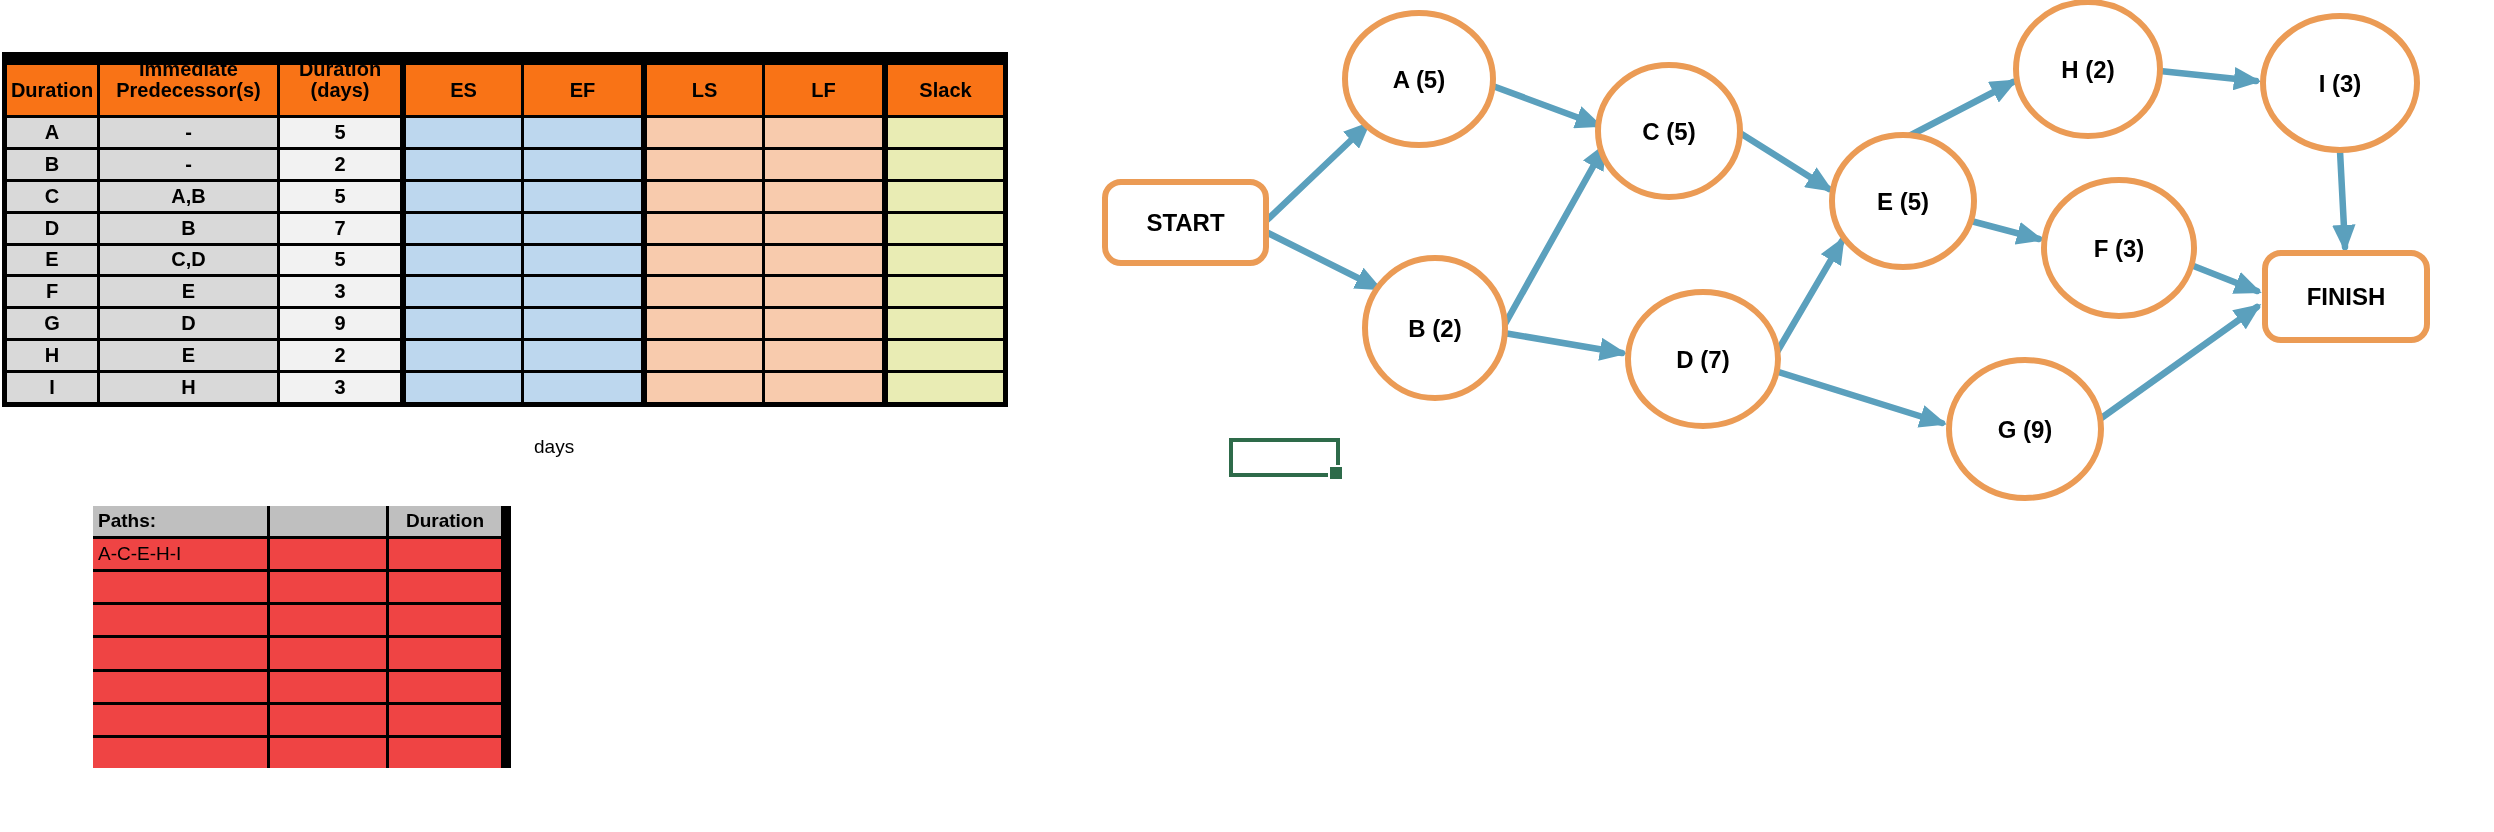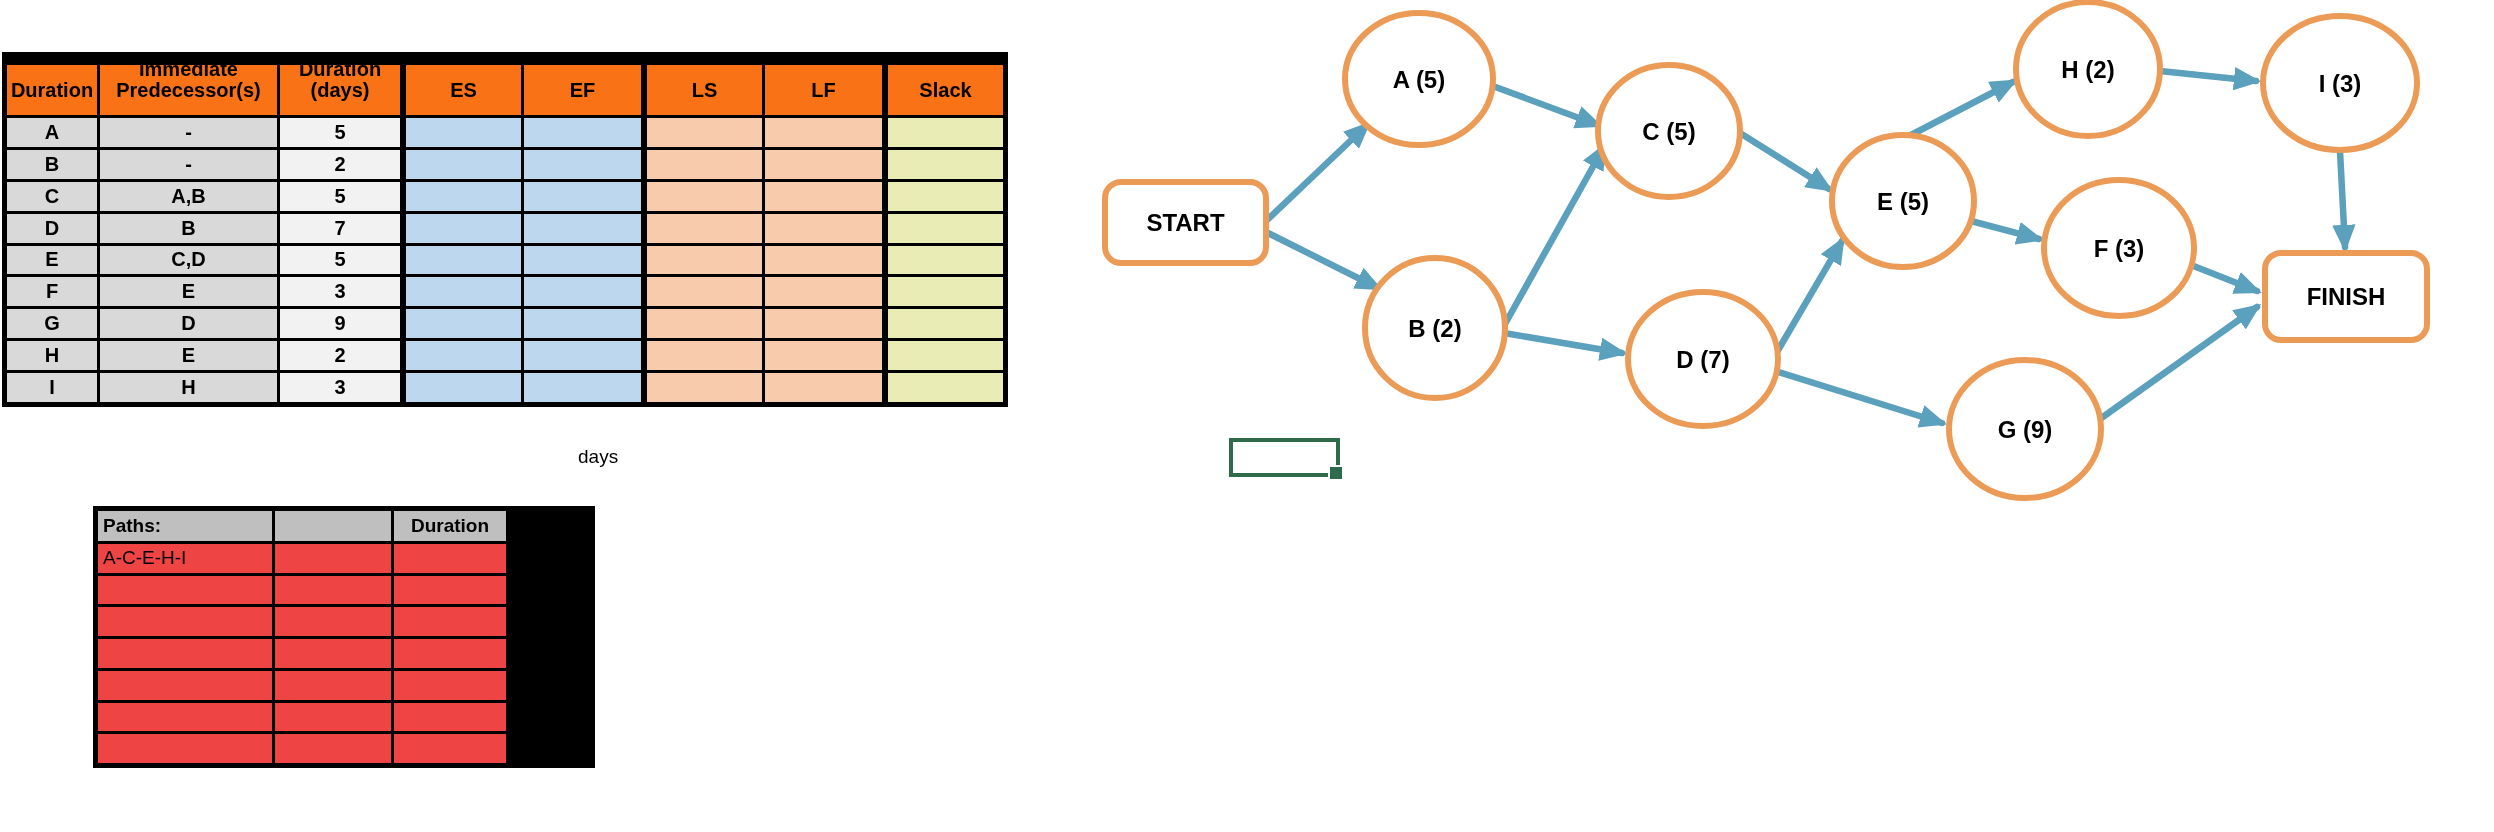--- a/index.html
+++ b/index.html
@@ -22,26 +22,26 @@
   .cell.sep{background:#000;}
 
   
   .completion{position:absolute;left:95px;top:438px;width:432px;height:38px;
               border:4px solid #000;box-sizing:border-box;display:flex;background:#fff;}
   .completion .label{flex:1;display:flex;align-items:center;padding-left:6px;
                      font-size:20px;font-weight:bold;font-style:italic;}
   .completion .value{width:118px;border-left:3px solid #000;position:relative;}
   .comment-tri{position:absolute;top:0;right:0;width:0;height:0;
                border-top:11px solid #E02B20;border-left:11px solid transparent;}
-  .days-label{position:absolute;left:534px;top:438px;height:38px;display:flex;
-              align-items:center;font-size:19px;margin-left:44px;}
-
-  
-  .paths-table{position:absolute;left:93px;top:506px;width:502px;height:262px;
-               background:#000;display:grid;box-sizing:border-box;padding:5px;gap:3px;
+  .days-label{position:absolute;left:534px;top:428px;height:38px;display:flex;
+              align-items:center;font-size:19px;}
+
+  
+  .paths-table{position:absolute;left:93px;top:506px;width:418px;height:262px;
+               background:#000;display:grid;box-sizing:border-box;gap:3px;
                grid-template-columns:174px 116px 112px;
                grid-template-rows:30px repeat(7,1fr);}
   .pcell{background:#ef4444;display:flex;align-items:center;padding-left:5px;font-size:19px;}
   .pcell.phdr{background:#BFBFBF;font-weight:bold;}
   .pcell.phdr.center{justify-content:center;padding-left:0;}
 
   
   .sel-cell{position:absolute;left:1229px;top:438px;width:111px;height:39px;
             border:4px solid #2E6B4A;box-sizing:border-box;background:#fff;}
   .sel-handle{position:absolute;right:-8px;bottom:-8px;width:12px;height:12px;

